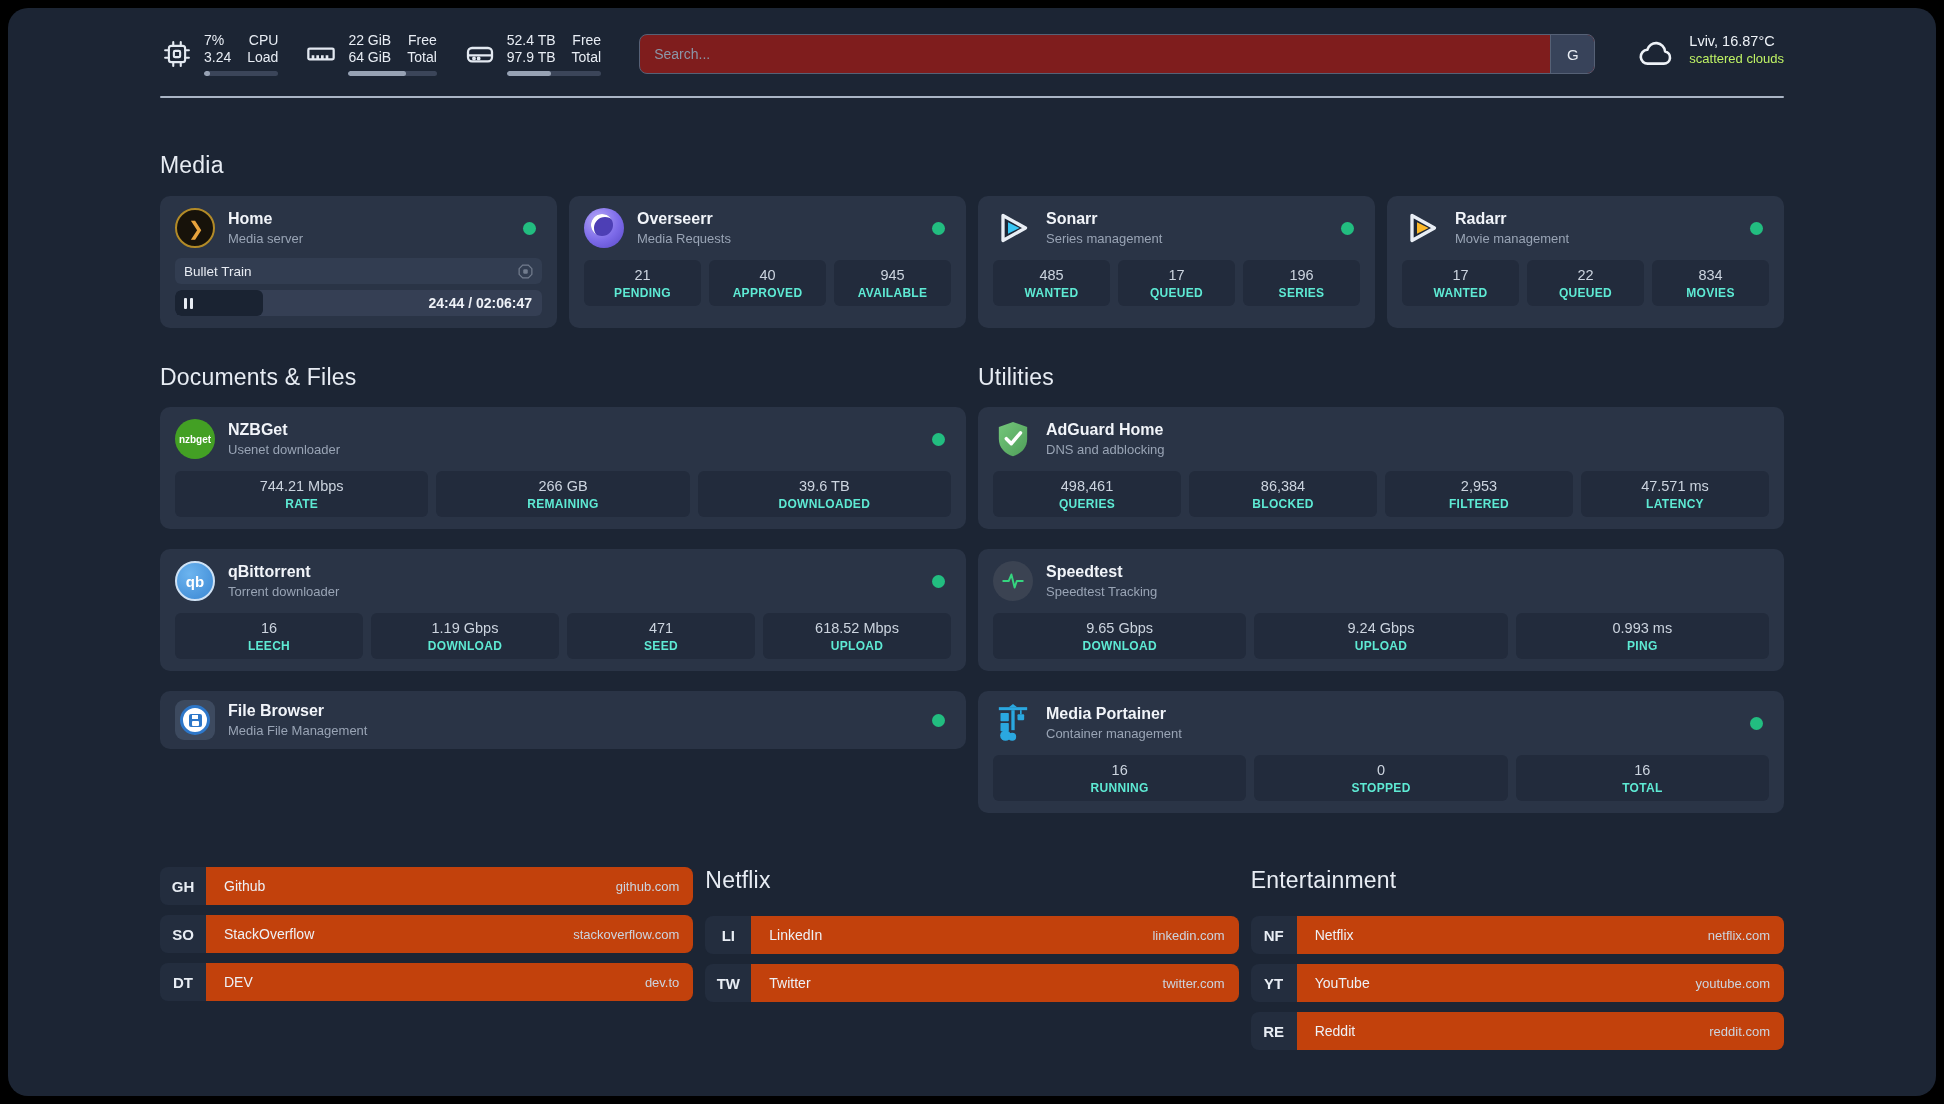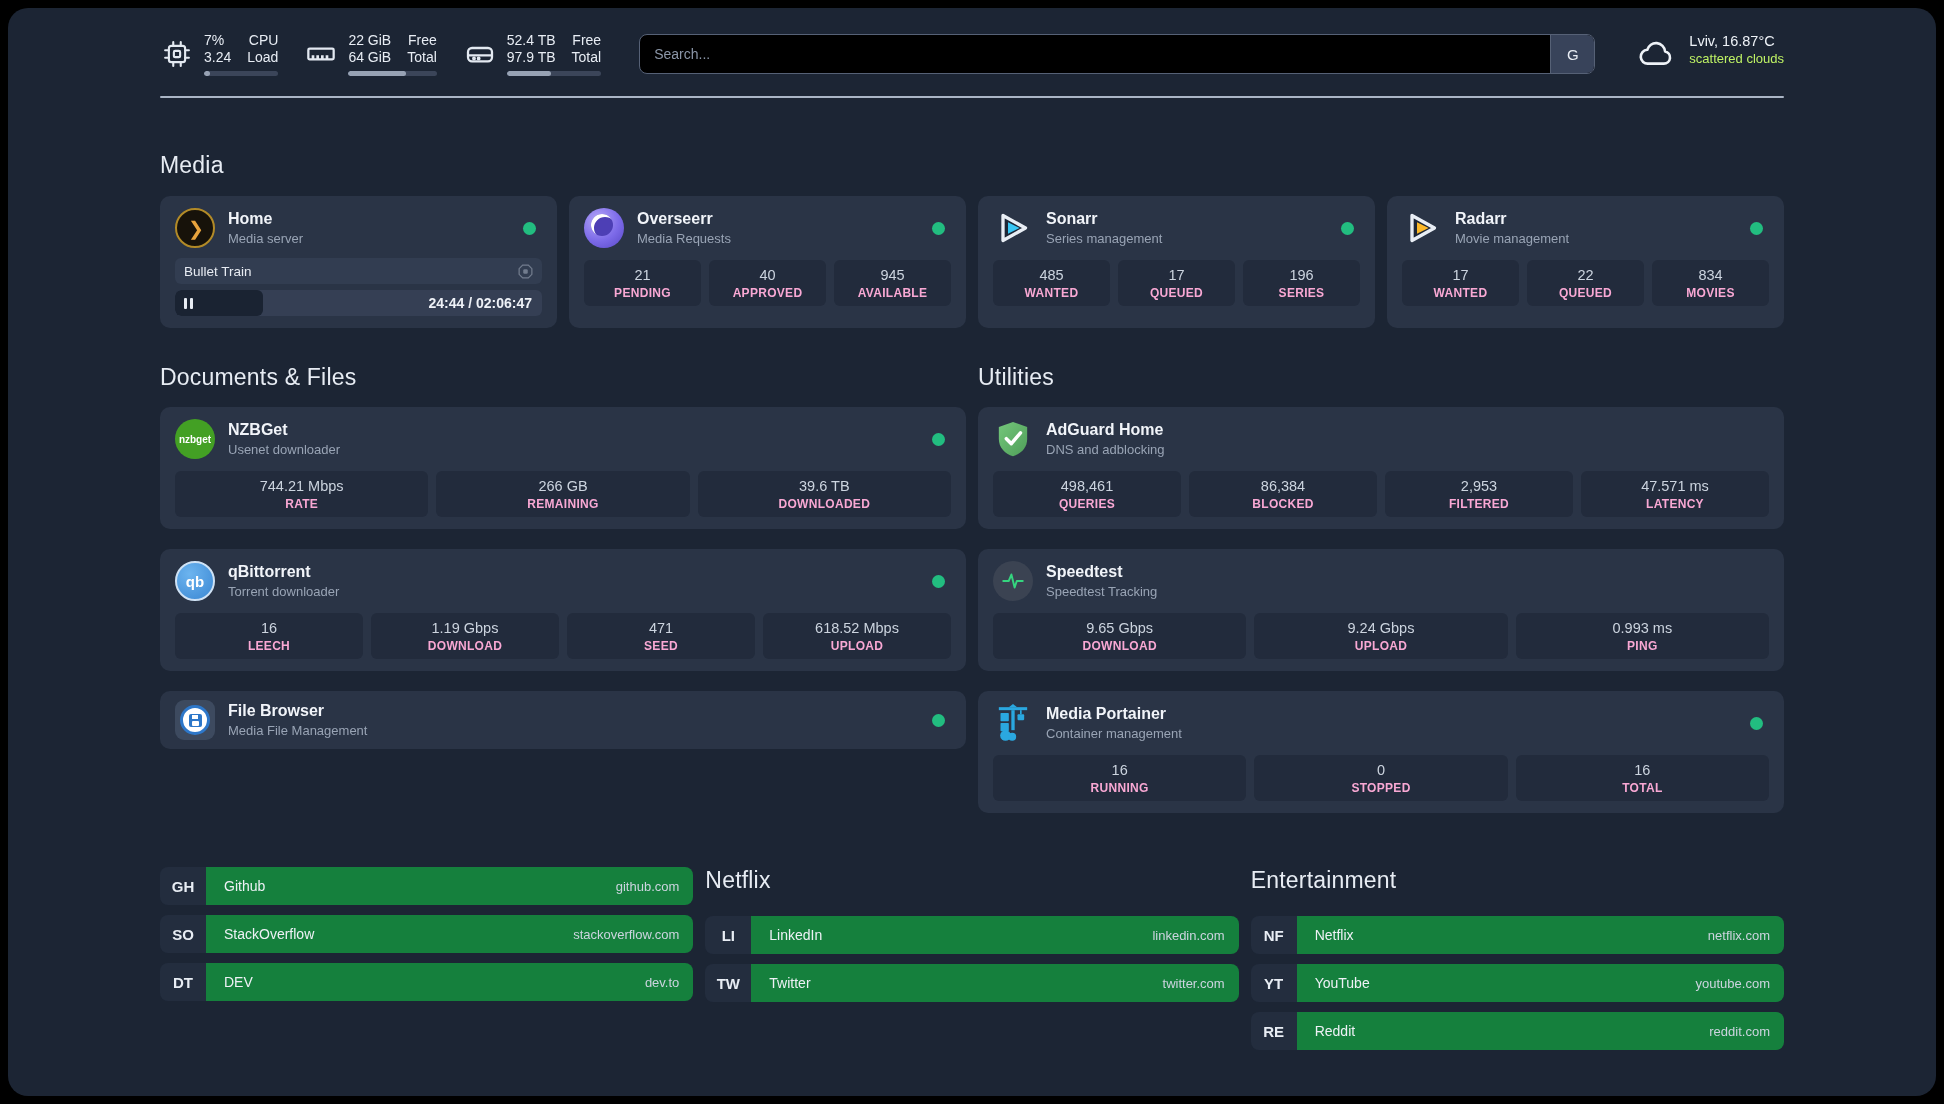--- a/index.html
+++ b/index.html
@@ -12,21 +12,21 @@
   .topbar { display:flex; align-items:center; }
   .stats-group { display:flex; align-items:center; gap:26px; }
   .stat { display:flex; align-items:center; gap:10px; }
   .hicon { display:flex; align-items:center; justify-content:center; width:34px; height:34px; color:#e3e9f1; }
   .stat-grid { display:grid; grid-template-columns:auto auto; column-gap:16px; row-gap:0; }
   .stat-grid .vals, .stat-grid .labs { display:flex; flex-direction:column; font-size:14px; line-height:17px; color:#e8edf4; font-weight:500; }
   .stat-grid .labs { text-align:right;align-items:flex-end; }
   .stat-bar { grid-column:1 / span 2; height:5px; border-radius:3px; background:#3b4559; margin-top:5px; overflow:hidden; }
   .stat-bar .fill { height:100%; background:#97a2b4; border-radius:3px; }
 
-  .search-box { flex:1; display:flex; align-items:stretch; height:40px; margin:0 40px 0 38px; background:#000000; border:1px solid #566176; border-radius:8px; overflow:hidden; }
+  .search-box { flex:1; display:flex; align-items:stretch; height:40px; margin:0 40px 0 38px; background:#7f1d1d; border:1px solid #566176; border-radius:8px; overflow:hidden; }
   .search-box input { flex:1; background:transparent; border:none; outline:none; color:#dfe5ee; font-size:14px; padding:0 14px; font-family:inherit; }
   .search-box input::placeholder { color:#8b96a8; }
   .g-btn { width:44px; border:none; border-left:1px solid #566176; background:#38435a; color:#e8edf4; font-size:15px; font-weight:500; cursor:pointer; font-family:inherit; }
 
   .weather { display:flex; align-items:flex-start; gap:12px; }
   .wicon { color:#eef2f7; display:flex; }
   .wloc { font-size:14.5px; color:#eef2f7; font-weight:500; }
   .wcond { font-size:13px; color:#bef264; margin-top:2px; }
 
   .divider { height:2px; background:#aab5c5; margin-top:20px; border-radius:1px; }
@@ -43,21 +43,21 @@
   .subtitle { font-size:13px; color:#99a4b5; margin-top:3px; }
   .dot { width:13px; height:13px; border-radius:50%; background:#22bd80; margin-left:auto; margin-right:6px; flex:none; }
 
   .app-icon { width:40px; height:40px; flex:none; display:flex; align-items:center; justify-content:center; }
 
   .tiles { display:grid; gap:8px; margin-top:12px; }
   .tiles-3 { grid-template-columns:repeat(3,1fr); }
   .tiles-4 { grid-template-columns:repeat(4,1fr); }
   .tile { background:#222b3c; border-radius:6px; height:46px; display:flex; flex-direction:column; align-items:center; justify-content:center; }
   .tile .tval { font-size:14.5px; color:#ccd4df; }
-  .tile .tlab { font-size:12px; font-weight:700; color:#f9a8d4; margin-top:3px; letter-spacing:.3px; }
+  .tile .tlab { font-size:12px; font-weight:700; color:#5eead4; margin-top:3px; letter-spacing:.3px; }
 
   
   .plex-icon { background:#17120a; border:2px solid #b28a27; border-radius:50%; }
   .plex-chev { color:#e8a33d; font-size:19px; font-weight:700; transform:translateX(1px); }
   .np-row { margin-top:10px; height:26px; background:#323d51; border-radius:6px; display:flex; align-items:center; padding:0 9px; font-size:13.5px; color:#e7ebf2; justify-content:space-between; }
   .cast { display:flex; opacity:.85; }
   .player { margin-top:6px; height:26px; background:#353f54; border-radius:6px; position:relative; overflow:hidden; }
   .player-fill { height:100%; background:#1a2332; border-radius:6px; display:flex; align-items:center; padding-left:9px; }
   .pause { display:inline-flex; gap:3px; }
   .pause i { display:block; width:3px; height:11px; background:#e8edf4; border-radius:1px; }
@@ -82,21 +82,21 @@
   .col-stack .section-h { margin-bottom:16px; }
   .col-stack .card { margin-bottom:20px; }
   .card-slim { padding:9px 15px; }
   .card-slim .card-head { height:40px; }
 
   
   .links-grid { display:grid; grid-template-columns:repeat(3,1fr); gap:12px; margin-top:34px; }
   .links-col .section-h { margin-bottom:22px; }
   .link-row { display:flex; height:38px; border-radius:8px; overflow:hidden; margin-bottom:10px; cursor:pointer; }
   .link-badge { width:46px; flex:none; background:#232d3e; display:flex; align-items:center; justify-content:center; font-size:15px; font-weight:600; color:#e8edf4; }
-  .link-body { flex:1; background:#15803d; display:flex; align-items:center; justify-content:space-between; padding:0 14px 0 18px;gap:20px; }
+  .link-body { flex:1; background:#c2410c; display:flex; align-items:center; justify-content:space-between; padding:0 14px 0 18px;gap:20px; }
   .link-name { font-size:14px; color:#eef1f6; }
   .link-url { font-size:13px; color:#ccd4df; }
 
   svg { display:block; }
 </style>
 </head>
 <body>
 
 <div class="page">
  <div class="panel">

